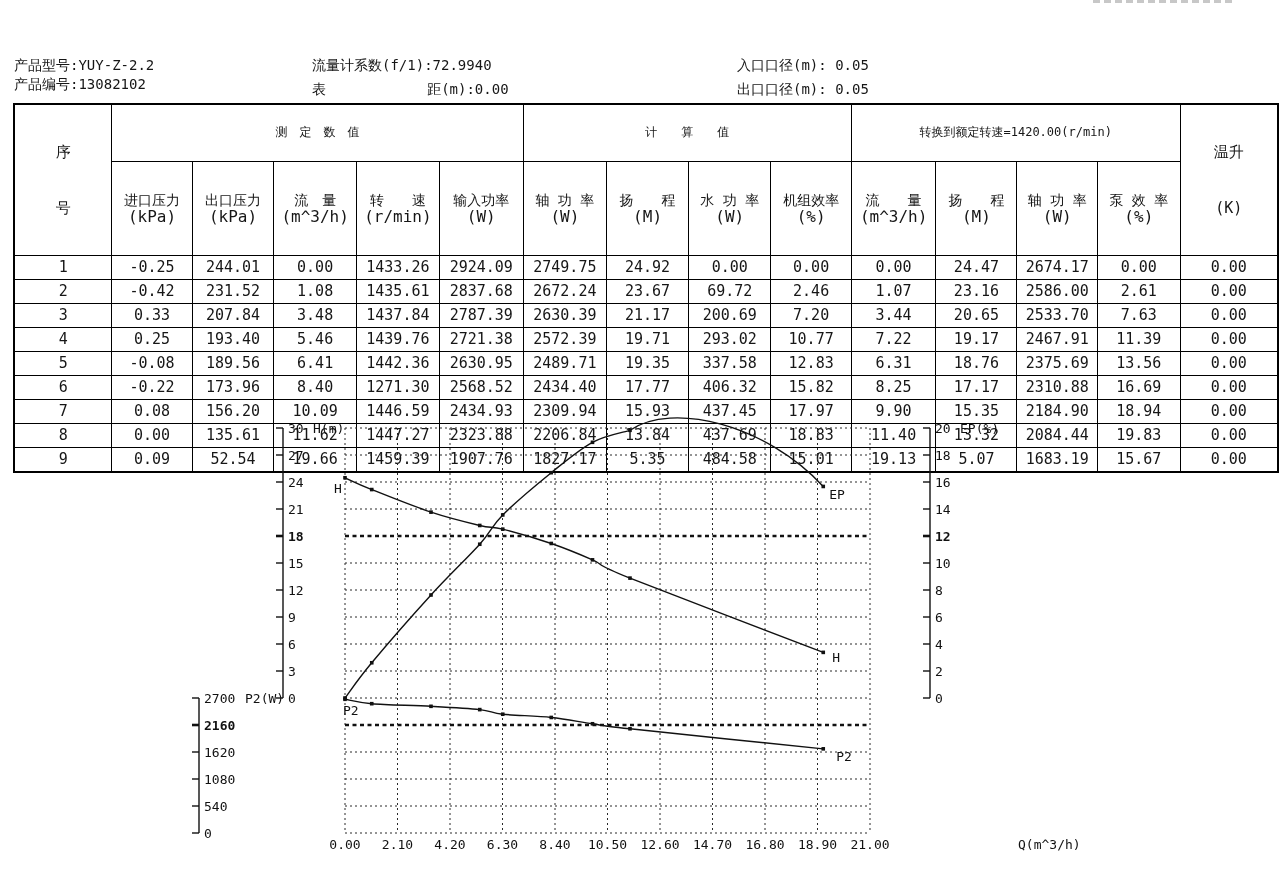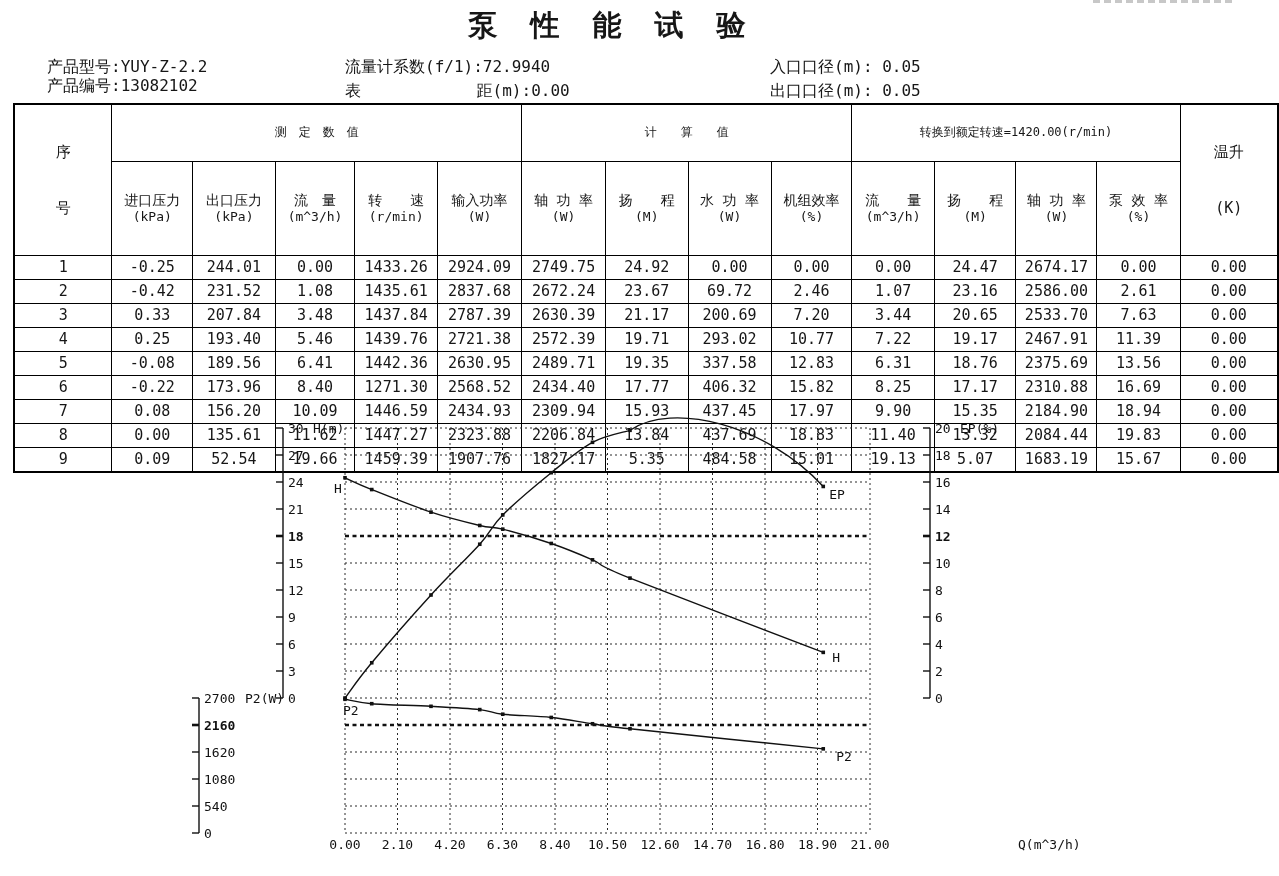--- a/index.html
+++ b/index.html
@@ -2,45 +2,44 @@
 <html><head>
 <meta charset="utf-8">
 <style>
   html,body{margin:0;padding:0;background:#fff;}
   .page{position:relative;width:1279px;height:876px;background:#ffffff;color:#161616;
         font-family:"DejaVu Sans Mono","Liberation Mono",monospace;overflow:hidden;}
   .clip-frag{position:absolute;left:1093px;top:0;width:142px;height:3px;opacity:.55;
         background:repeating-linear-gradient(90deg,#9a9a9a 0 7px,transparent 7px 11px);}
   .title{position:absolute;top:6px;left:0;width:1216px;text-align:center;
         font-size:29px;font-weight:bold;letter-spacing:2px;white-space:pre;}
-  .info-line{position:absolute;font-size:16px;white-space:pre;margin-left:33px;}
+  .info-line{position:absolute;font-size:14px;white-space:pre;}
   #i1{left:14px;top:57px}  #i2{left:14px;top:76px}
   #i3{left:312px;top:57px} #i4{left:312px;top:81px}
   #i5{left:737px;top:57px} #i6{left:737px;top:81px}
   table.report{position:absolute;left:13px;top:103px;border-collapse:collapse;table-layout:fixed;
         border:2px solid #000;}
   table.report th,table.report td{border:1px solid #000;text-align:center;vertical-align:middle;
         padding:0;font-weight:normal;overflow:hidden;white-space:pre;}
   thead th.grp{height:27px;font-size:12px;}
   thead th.colh{height:46px;margin-top:36px;}
   .cname{font-size:14px;line-height:18px;}
-  .cunit{font-size:13px;line-height:16px;}
+  .cunit{font-size:16px;line-height:16px;}
   .two-line div{font-size:15px;line-height:18px;}
   tbody td{height:23px;font-size:15px;line-height:23px;}
   #chart-svg{position:absolute;left:0;top:400px;}
   #chart-svg text{font-family:"DejaVu Sans Mono","Liberation Mono",monospace;}
 </style>
 </head>
 <body>
 
 <div class="page">
 
   <div class="clip-frag"></div>
 
-  <div class="title">泵　性　能　试　验</div>
 
   <div class="info-line" id="i1">产品型号:YUY-Z-2.2</div>
   <div class="info-line" id="i2">产品编号:13082102</div>
   <div class="info-line" id="i3">流量计系数(f/1):72.9940</div>
   <div class="info-line" id="i4">表            距(m):0.00</div>
   <div class="info-line" id="i5">入口口径(m): 0.05</div>
   <div class="info-line" id="i6">出口口径(m): 0.05</div>
 
   <table class="report">
     <colgroup>

